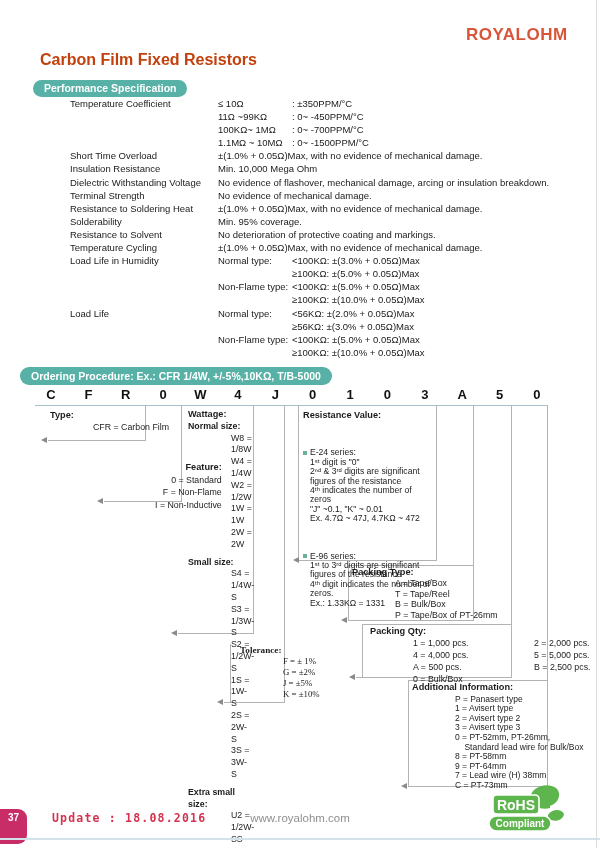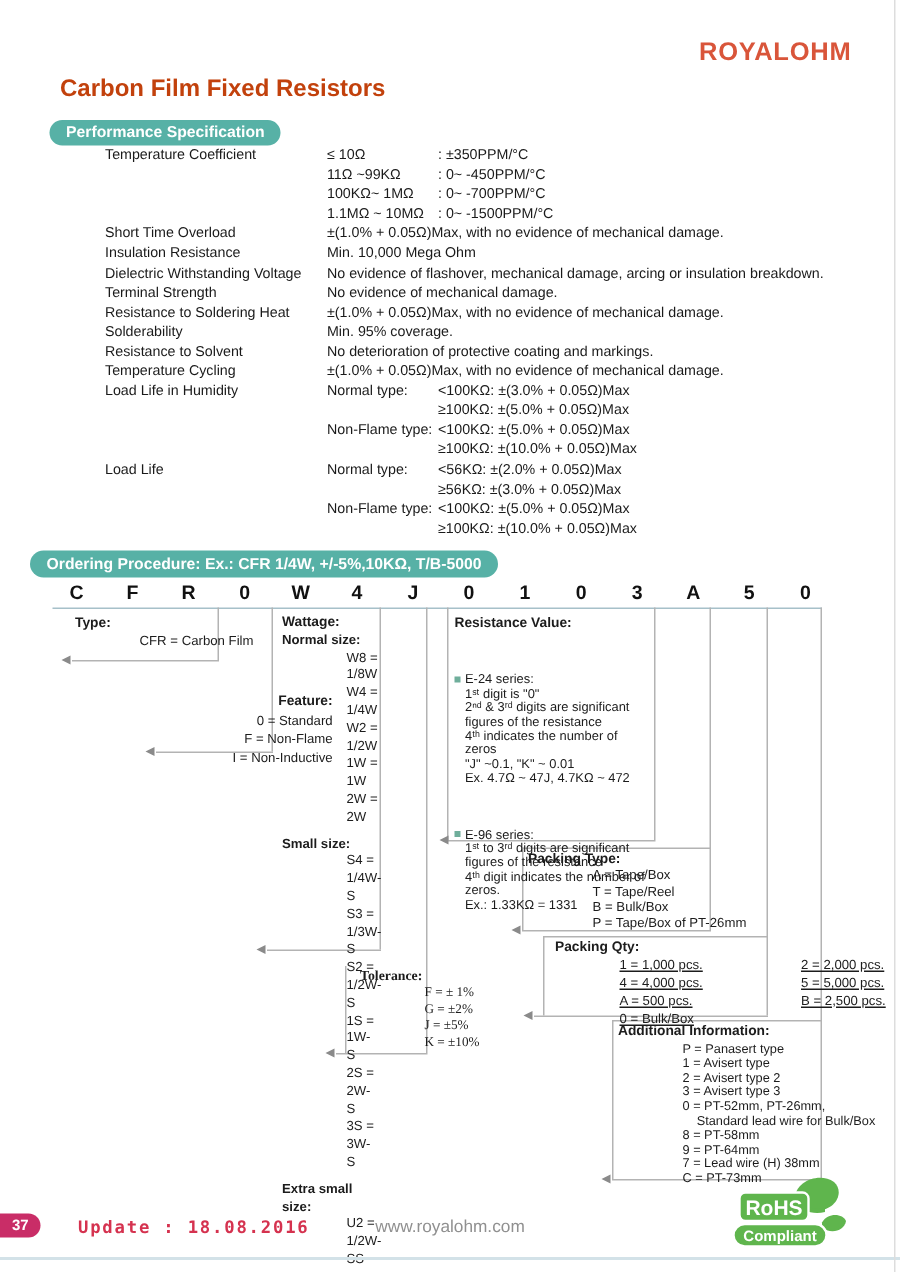--- a/index.html
+++ b/index.html
@@ -33,23 +33,23 @@
   .w-sec{margin-bottom:6px;}
   .rv{font-size:8.6px;line-height:9.4px;}
   .rv .bt{margin-bottom:4px;}
   .rv-sec{margin-bottom:8px;}
   .rv-head{display:flex;align-items:center;gap:3px;margin-top:28px;}
   .bullet{width:4px;height:4px;background:#6fae9b;display:inline-block;flex:none;}
   .rv-lines{margin-left:7px;}
   .addl{font-size:8.5px;line-height:9.6px;}
   .tol{line-height:11px;font-family:Liberation Serif, serif;}
   .ptypel{line-height:10.8px;}
-  .qtycol{line-height:11.9px;text-decoration:underline;}
+  .qtycol{line-height:11.9px;}
   
-  .badge{top:809px;left:0;width:27px;height:16px;background:#c92d67;color:#fff;
+  .badge{top:809px;left:0;width:27px;height:35px;background:#c92d67;color:#fff;
          font-size:10px;font-weight:bold;text-align:center;line-height:18px;
          border-radius:0 9px 9px 0;}
   .update{top:811px;left:52px;font-family:"DejaVu Sans Mono","Liberation Mono",monospace;
           font-size:11.5px;font-weight:bold;letter-spacing:1.2px;color:#d5324f;}
   .site{top:812px;left:220px;width:160px;text-align:center;font-size:11.5px;color:#909090;}
   .footrule{top:838px;left:0;width:600px;height:2px;background:#d3e2e8;}
   .edge{top:0;left:596px;width:1px;height:848px;background:#dddddd;}
 </style>
 </head>
 <body>

